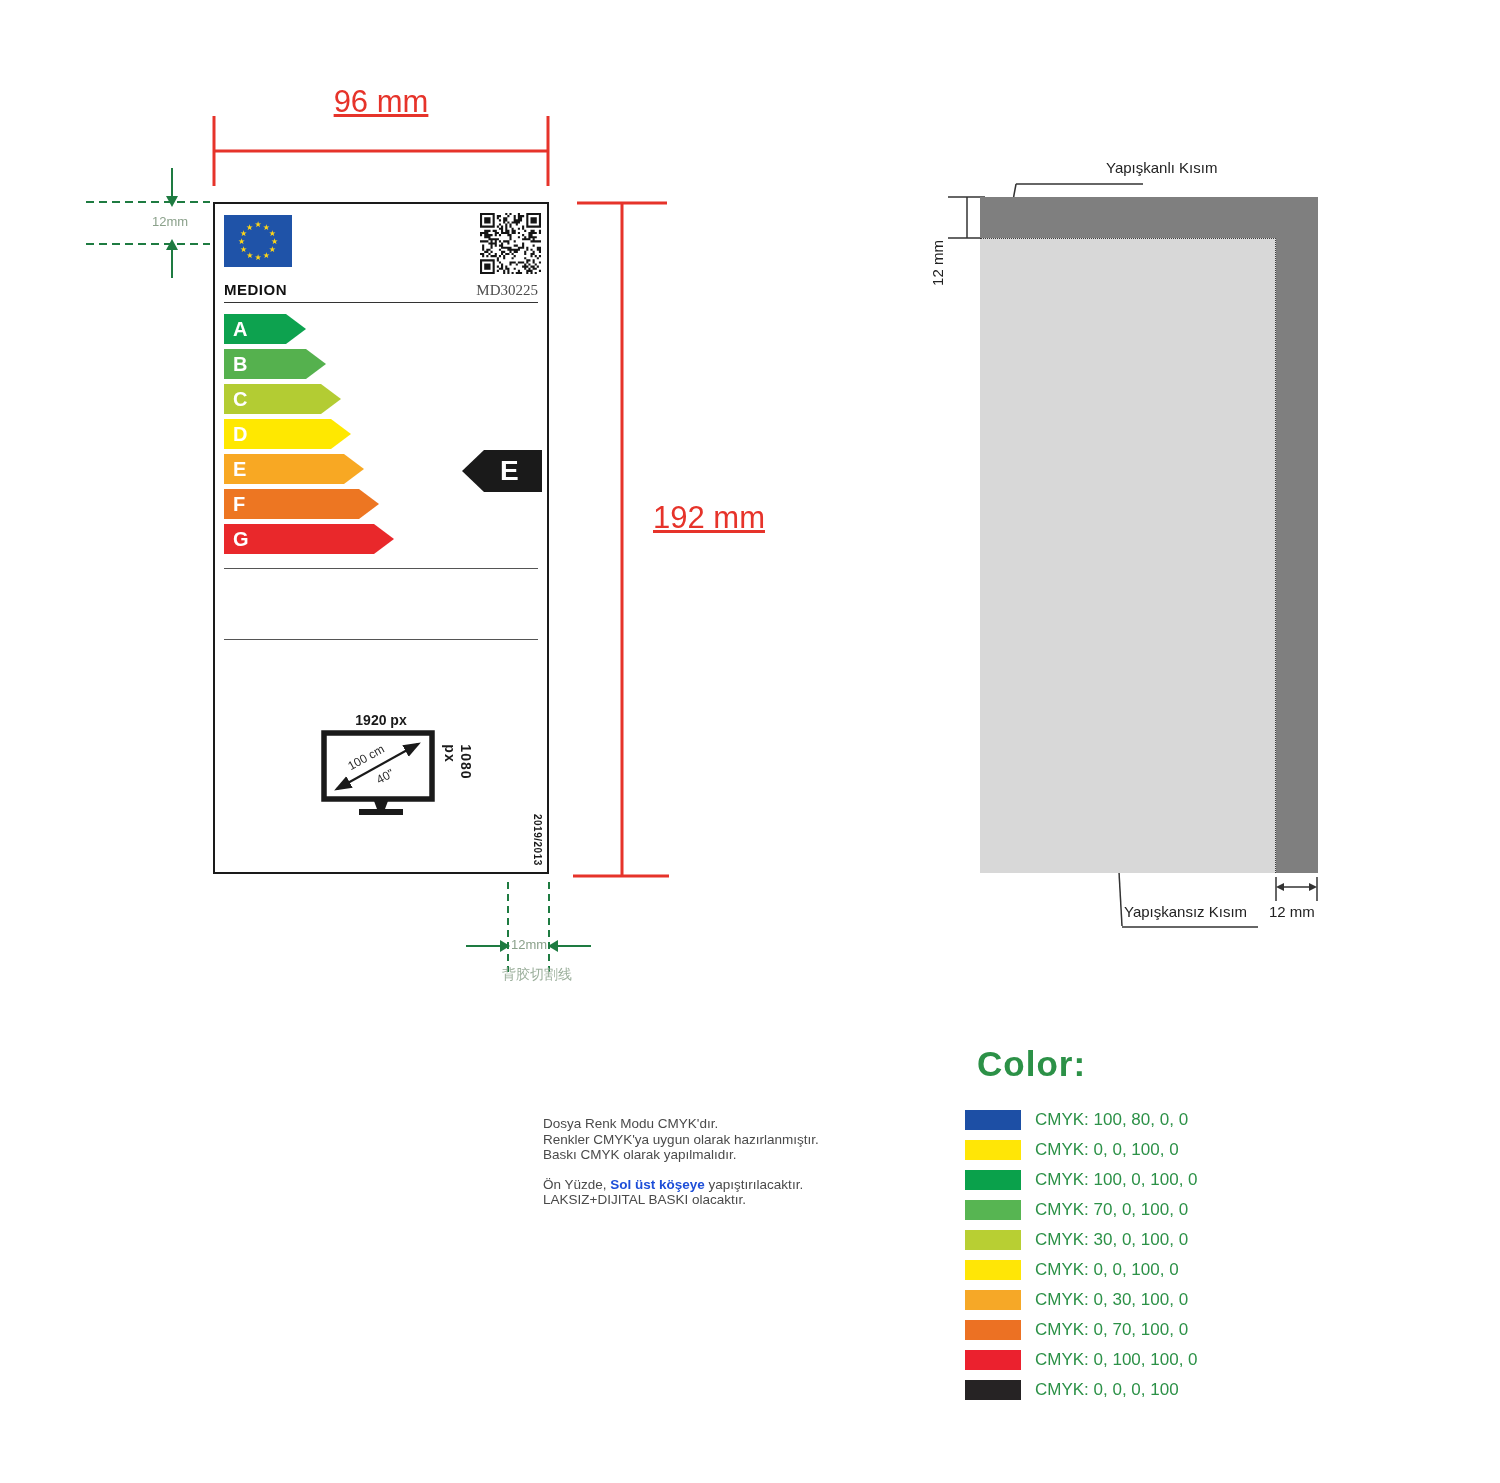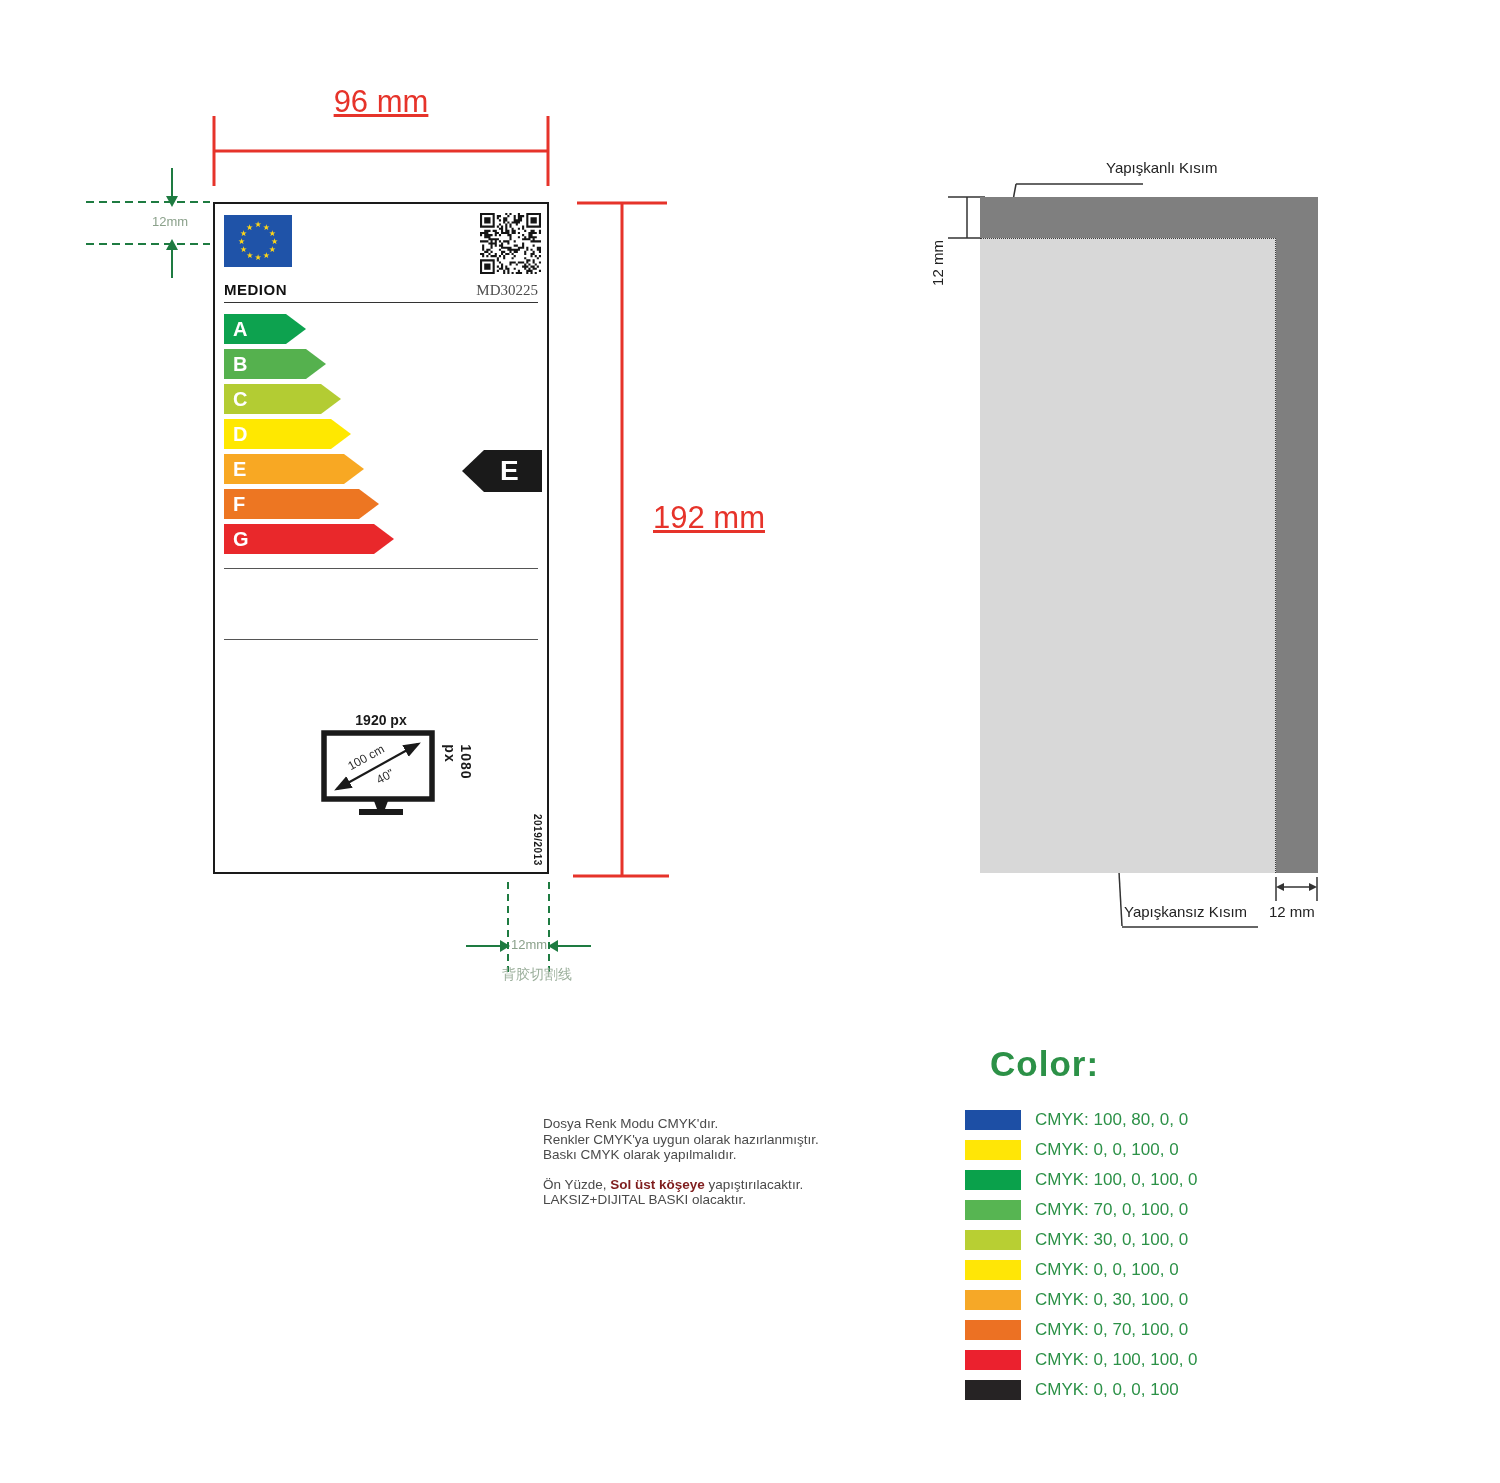--- a/index.html
+++ b/index.html
@@ -66,25 +66,25 @@
   .dg-top { left:1078px; top:159px;margin-left:28px; }
   .dg-rot { left:912px; top:254px; width:52px; height:18px; text-align:center;
             transform:rotate(-90deg); }
   .dg-bottom { left:1124px; top:903px; }
   .dg-rightdim { left:1269px; top:903px; }
 
   
   .notes { position:absolute; left:543px; top:1116px; font-size:13.5px; color:#4a4a4a;
            line-height:15.5px; }
   .notes .gap { height:14px; }
-  .notes b { color:#7f1d1d; }
+  .notes b { color:#1d4ed8; }
 
   
   .legend { position:absolute; left:925px; top:1046px; }
-  .legend-title { margin-left:65px; font-size:35px; line-height:36px; font-weight:bold;
+  .legend-title { margin-left:52px; font-size:35px; line-height:36px; font-weight:bold;
                   color:#2c9147; margin-bottom:23px; letter-spacing:1px; }
   .legend-row { display:flex; align-items:center; height:30px;padding-left:40px; }
   .legend-row .sw { width:56px; height:20px; margin-right:14px; flex:0 0 auto; }
   .legend-row .lt { font-size:17px; color:#2c9147; }
 </style>
 </head>
 <body>
 
 <div class="canvas">
 

